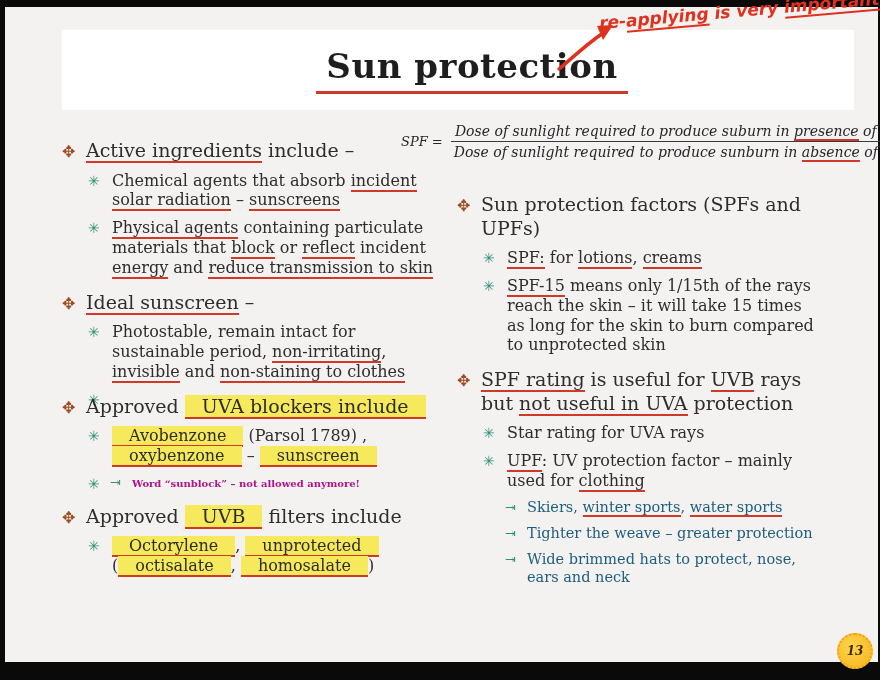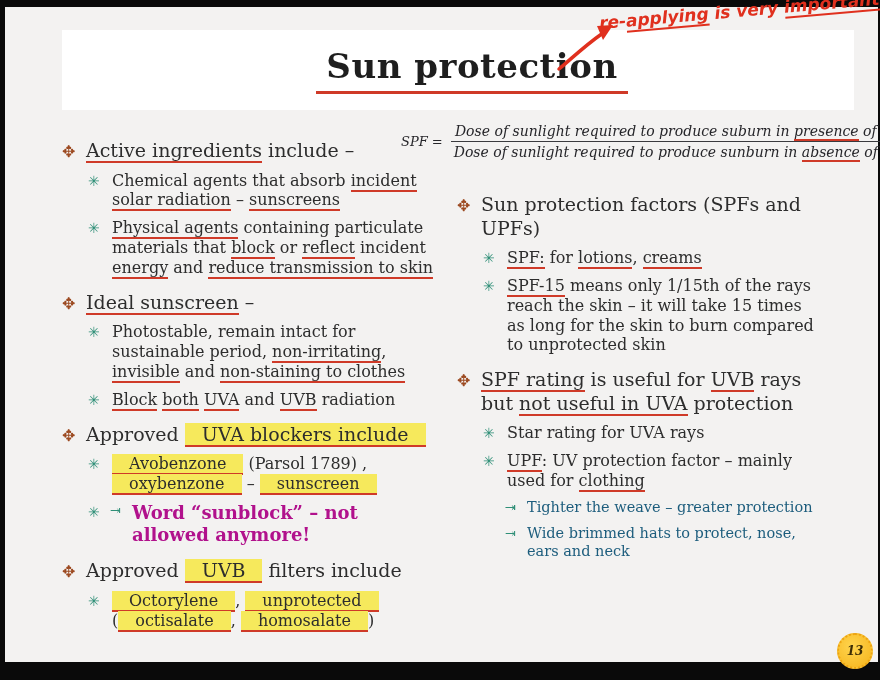--- a/index.html
+++ b/index.html
@@ -47,21 +47,21 @@
   .col-right{left:452px;top:186px;width:362px;}
   .item{position:relative;line-height:1.24;}
   .item .bullet{position:absolute;left:0;top:2px;}
   .lv1{font-size:19px;margin-top:13px;padding-left:24px;}
   .lv1 .bullet{color:var(--b1,#9c4a21);font-size:16px;top:3px;}
   .lv2{font-size:16px;margin-top:8px;margin-left:26px;padding-left:24px;}
   .lv2 .bullet{color:var(--b2,#2f8f77);font-size:14px;}
   .lv3{font-size:14.5px;margin-top:8px;margin-left:48px;padding-left:22px;}
   .lv3 .bullet{color:var(--b2,#2f8f77);font-size:13px;top:1px;}
   .item:first-child{margin-top:0;}
-  .magenta .txt{color:var(--magenta,#b1118c);font-weight:bold;font-size:18px;}
+  .magenta .txt{color:var(--magenta,#b1118c);font-weight:bold;font-size:10px;}
   .teal .txt{color:var(--teal,#1d5d7d);}
   .u{border-bottom:2px solid var(--red-u,#d0372a);}
   .hl{background:var(--hl,#f6e95c);box-decoration-break:clone;-webkit-box-decoration-break:clone;padding:0 17px;}
   
   .badge{
     position:absolute;left:837px;top:633px;width:36px;height:36px;border-radius:50%;
     background:radial-gradient(circle at 40% 35%, #ffd44d, var(--badge,#f5b41c));
     border:2px dotted #eda412;box-sizing:border-box;
     display:flex;align-items:center;justify-content:center;
     font-style:italic;font-weight:bold;font-size:12px;color:#3c2c05;
@@ -90,36 +90,36 @@
       <span class="den"><span>Dose of sunlight required to produce sunburn in </span><span class="u">absence</span><span> of protection</span></span>
     </span>
   </div>
 
   <div class="col col-left" id="col-left">
       <div class="item lv1"><span class="bullet">✥</span><span class="txt"><span class="u">Active ingredients</span><span> include – </span></span></div>
       <div class="item lv2"><span class="bullet">✳</span><span class="txt"><span>Chemical agents that absorb </span><span class="u">incident</span><span> </span><span class="u">solar radiation</span><span> – </span><span class="u">sunscreens</span></span></div>
       <div class="item lv2"><span class="bullet">✳</span><span class="txt"><span class="u">Physical agents</span><span> containing particulate materials that </span><span class="u">block</span><span> or </span><span class="u">reflect</span><span> incident </span><span class="u">energy</span><span> and </span><span class="u">reduce transmission to skin</span></span></div>
       <div class="item lv1"><span class="bullet">✥</span><span class="txt"><span class="u">Ideal sunscreen</span><span> – </span></span></div>
       <div class="item lv2"><span class="bullet">✳</span><span class="txt"><span>Photostable, remain intact for sustainable period, </span><span class="u">non-irritating</span><span>, </span><span class="u">invisible</span><span> and </span><span class="u">non-staining to clothes</span></span></div>
-      <div class="item lv2"><span class="bullet">✳</span><span class="txt"><span class="u">Block</span><span> </span><span class="u">both</span><span> </span><span class="u">UVA</span><span> and </span><span class="u">UVB</span><span> radiation</span></span></div>
+      <div class="item lv2"><span class="bullet">✳</span></div>
       <div class="item lv1"><span class="bullet">✥</span><span class="txt"><span>Approved </span><span class="u hl">UVA blockers include</span></span></div>
       <div class="item lv2"><span class="bullet">✳</span><span class="txt"><span class="u hl">Avobenzone</span><span> (Parsol 1789) , </span><span class="u hl">oxybenzone</span><span> – </span><span class="u hl">sunscreen</span></span></div>
       <div class="item lv2"><span class="bullet">✳</span></div>
       <div class="item lv3 magenta"><span class="bullet">⇥</span><span class="txt"><span>Word “sunblock” – not allowed anymore!</span></span></div>
       <div class="item lv1"><span class="bullet">✥</span><span class="txt"><span>Approved </span><span class="u hl">UVB</span><span> filters include</span></span></div>
       <div class="item lv2"><span class="bullet">✳</span><span class="txt"><span class="u hl">Octorylene</span><span>, </span><span class="u hl">unprotected</span><span> (</span><span class="u hl">octisalate</span><span>, </span><span class="u hl">homosalate</span><span>)</span></span></div>
     </div>
   <div class="col col-right" id="col-right">
       <div class="item lv1"><span class="bullet">✥</span><span class="txt"><span>Sun protection factors (SPFs and UPFs)</span></span></div>
       <div class="item lv2"><span class="bullet">✳</span><span class="txt"><span class="u">SPF:</span><span> for </span><span class="u">lotions</span><span>, </span><span class="u">creams</span></span></div>
       <div class="item lv2"><span class="bullet">✳</span><span class="txt"><span class="u">SPF-15</span><span> means only 1/15th of the rays reach the skin – it will take 15 times as long for the skin to burn compared to unprotected skin</span></span></div>
       <div class="item lv1"><span class="bullet">✥</span><span class="txt"><span class="u">SPF rating</span><span> is useful for </span><span class="u">UVB</span><span> rays but </span><span class="u">not useful in UVA</span><span> protection</span></span></div>
       <div class="item lv2"><span class="bullet">✳</span><span class="txt"><span>Star rating for UVA rays</span></span></div>
       <div class="item lv2"><span class="bullet">✳</span><span class="txt"><span class="u">UPF</span><span>: UV protection factor – mainly used for </span><span class="u">clothing</span></span></div>
-      <div class="item lv3 teal"><span class="bullet">⇥</span></div>
+      <div class="item lv3 teal"><span class="bullet">⇥</span><span class="txt"><span>Skiers, </span><span class="u">winter sports</span><span>, </span><span class="u">water sports</span></span></div>
       <div class="item lv3 teal"><span class="bullet">⇥</span><span class="txt"><span>Tighter the weave – greater protection</span></span></div>
       <div class="item lv3 teal"><span class="bullet">⇥</span><span class="txt"><span>Wide brimmed hats to protect, nose, ears and neck</span></span></div>
     </div>
 
 </div>
 
 <div class="badge">
   <span>13</span>
 </div>
 

